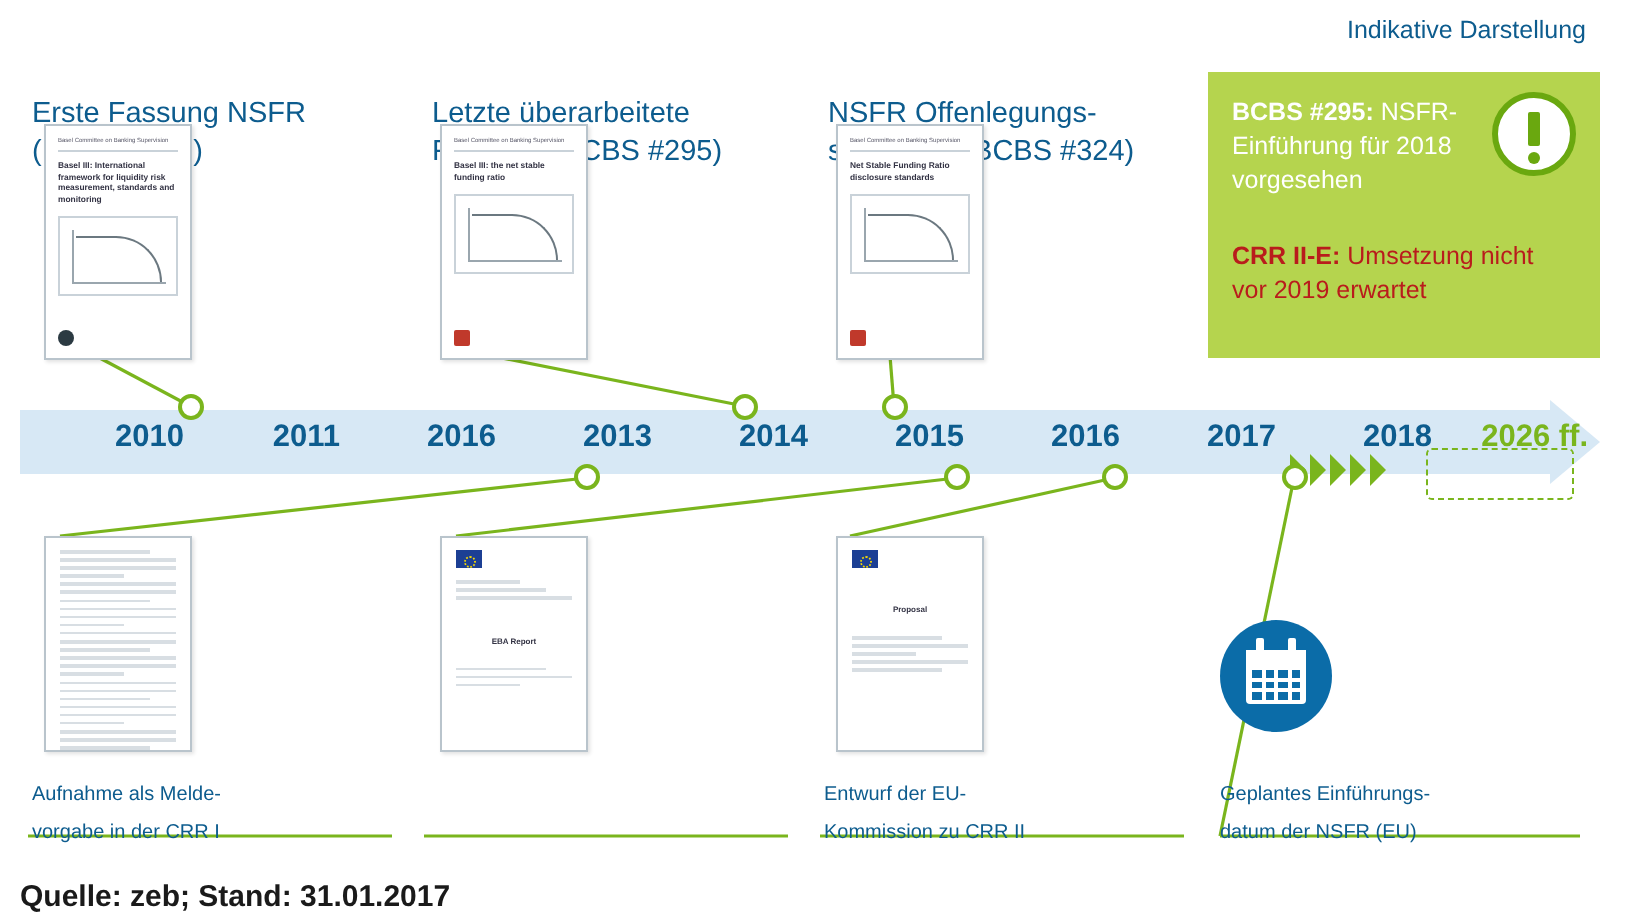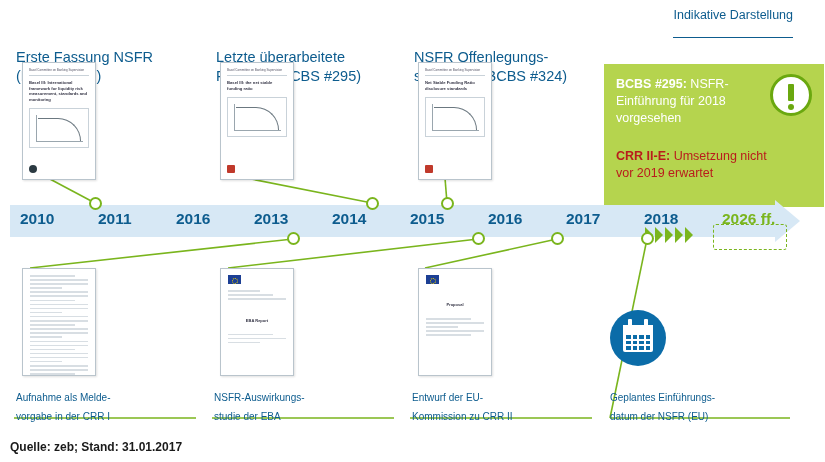--- a/index.html
+++ b/index.html
@@ -162,21 +162,21 @@
     border-top: 21px solid transparent;
     border-bottom: 21px solid transparent;
     border-left: 25px solid #d7e8f5;
   }
   .year {
     position: absolute;
     top: 5px;
     font-size: 15.5px;
     font-weight: bold;
     color: #0d5c8e;
-    text-align: left;
+    text-align: right;
     width: 72px;
   }
   .year.last { color: #7ab51d; }
 
   .dashbox {
     position: absolute;
     left: 713px;
     top: 224px;
     width: 72px;
     height: 24px;
@@ -211,25 +211,24 @@
     position: absolute;
     left: 0; top: 0;
     width: 825px; height: 462px;
     pointer-events: none;
   }
 
   
   .callout {
     position: absolute;
     left: 604px;
-    top: 64px;
+    top: 36px;
     width: 196px;
     height: 143px;
     background: #b5d44e;
-    padding-left: 24px;
   }
   .callout .c1 {
     position: absolute;
     left: 12px; top: 12px;
     font-size: 12.5px;
     line-height: 17px;
     color: #ffffff;
     width: 130px;
   }
   .callout .c1 b { font-weight: bold; }
@@ -325,21 +324,21 @@
     border-radius: 1px;
   }
   .cal-icon .peg.l { left: 18px; }
   .cal-icon .peg.r { left: 34px; }
 
   
   .source {
     position: absolute;
     left: 10px;
     top: 440px;
-    font-size: 12px;
+    font-size: 15px;
     font-weight: bold;
     color: #1a1a1a;
   }
 </style>
 </head>
 <body>
 
 <div class="canvas">
 
   <div class="indikativ">Indikative Darstellung</div>
@@ -530,22 +529,20 @@
           <span></span>
           <span></span>
       </div>
     </div>
     <div class="peg l"></div>
     <div class="peg r"></div>
   </div>
 
   <div class="bot-cap" style="left:16px; top:388px; width:195px;">Aufnahme als Melde-
 vorgabe in der CRR I</div>
-  <div class="bot-cap" style="left:214px; top:388px; width:195px;">NSFR-Auswirkungs-
-studie der EBA</div>
   <div class="bot-cap" style="left:412px; top:388px; width:195px;">Entwurf der EU-
 Kommission zu CRR II</div>
   <div class="bot-cap" style="left:610px; top:388px; width:200px;">Geplantes Einführungs-
 datum der NSFR (EU)</div>
 
   <div class="source">Quelle: zeb; Stand: 31.01.2017</div>
 
 </div>
 
 </body></html>

